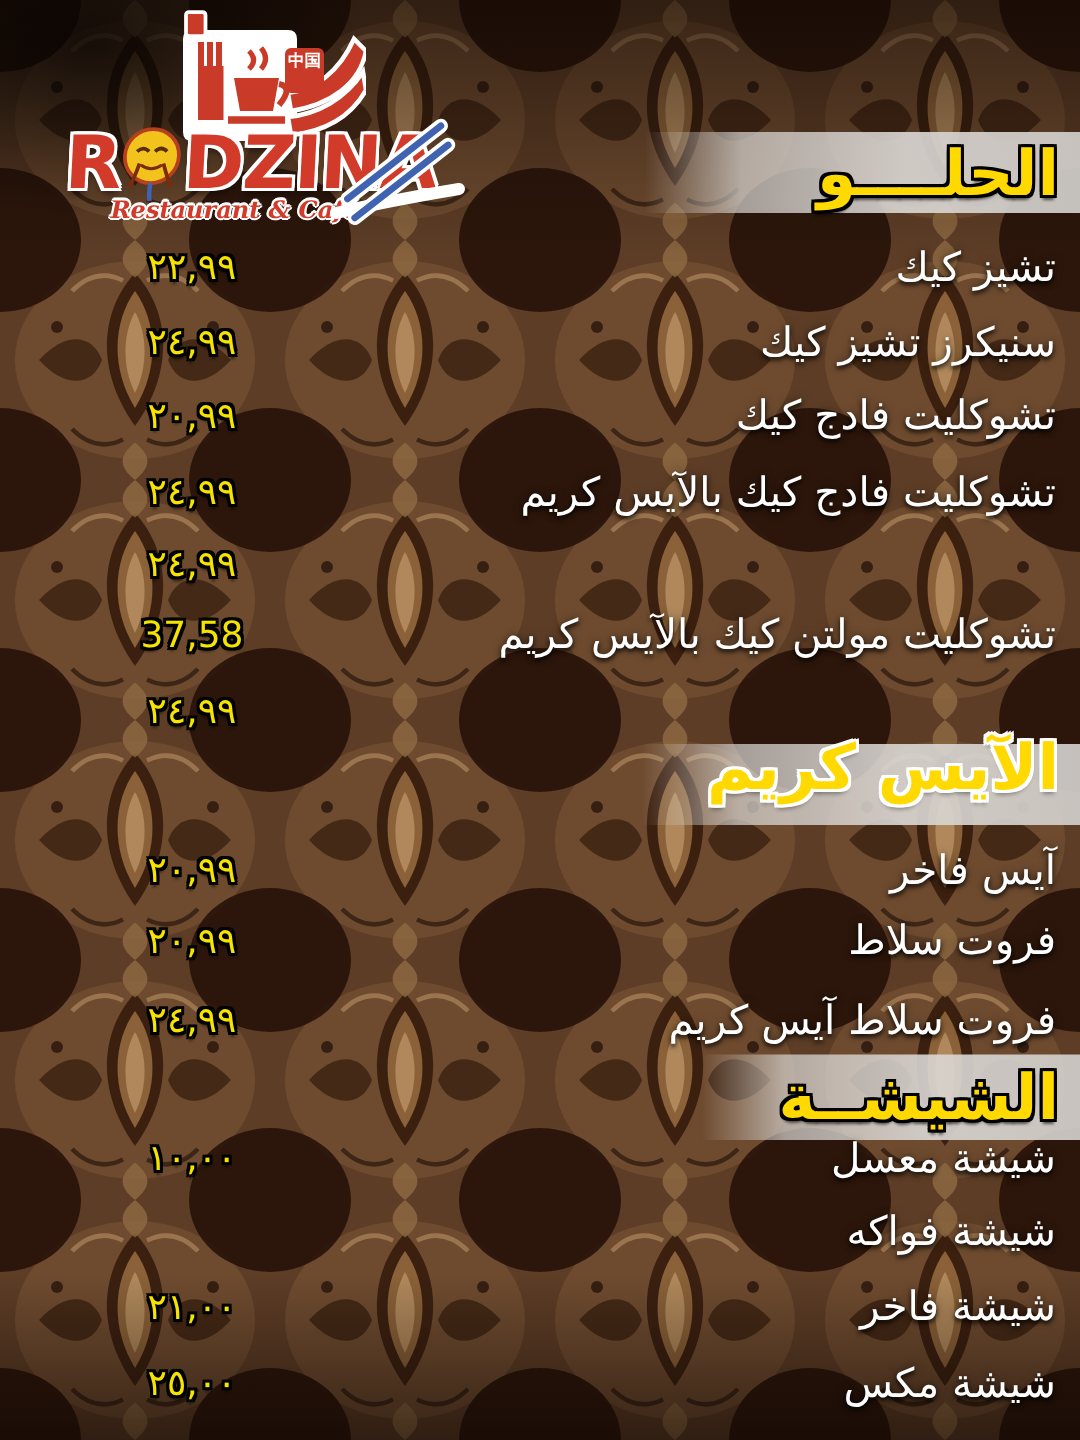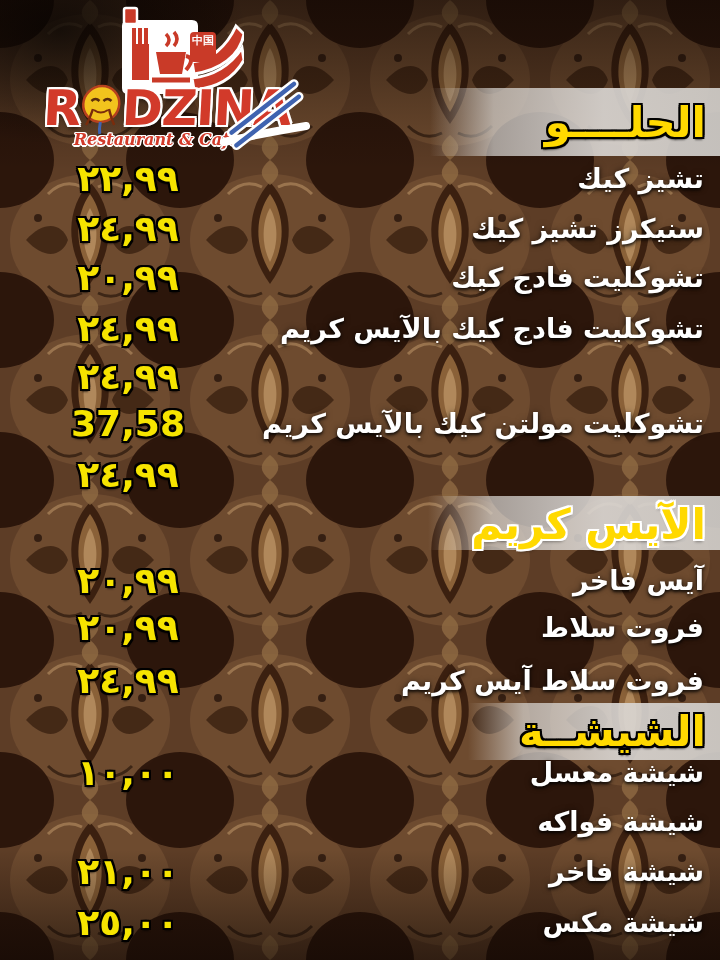--- a/index.html
+++ b/index.html
@@ -12,49 +12,49 @@
   .shade{position:absolute;left:0;right:0;pointer-events:none;}
   .shade-top{top:0;height:170px;background:linear-gradient(rgba(12,5,2,.55),rgba(12,5,2,0));}
   .shade-corner{top:0;height:260px;width:340px;
     background:radial-gradient(ellipse 260px 160px at 60px 30px,rgba(4,2,1,.7),rgba(4,2,1,0) 72%);}
   .shade-bottom{bottom:0;height:110px;background:linear-gradient(rgba(12,5,2,0),rgba(12,5,2,.55));}
 
   
   .band{position:absolute;right:0;}
   .band-grad{position:absolute;inset:0;
     background:linear-gradient(90deg,rgba(214,211,207,0) 0%,rgba(214,211,207,.72) 22%,rgba(219,216,213,.9) 60%,rgba(208,205,201,.93) 100%);}
-  .band1{top:88px;left:430px;height:68px;}
+  .band1{top:88px;left:430px;height:54px;}
   .band2{top:496px;left:428px;height:54px;}
   .band3{top:703px;left:468px;height:57px;}
   .band h2{
     position:absolute;right:14px;top:0;bottom:0;margin:0;
     display:flex;align-items:center;
     font-size:42px;font-weight:bold;color:#ffd900;direction:rtl;white-space:nowrap;
   }
   .outline-black{
     text-shadow:-2px 0 0 #000,2px 0 0 #000,0 -2px 0 #000,0 2px 0 #000,
     -2px -2px 0 #000,2px 2px 0 #000,-2px 2px 0 #000,2px -2px 0 #000,0 3px 2px rgba(0,0,0,.6);
   }
   .outline-white{
     text-shadow:-2px 0 0 #fff,2px 0 0 #fff,0 -2px 0 #fff,0 2px 0 #fff,
     -2px -2px 0 #fff,2px 2px 0 #fff,-2px 2px 0 #fff,2px -2px 0 #fff,0 3px 3px rgba(0,0,0,.35);
   }
-  .band2 h2{top:-14px;bottom:auto;height:58px;margin-top:13px;}
+  .band2 h2{top:-14px;bottom:auto;height:58px;}
 
   
   .row{position:absolute;left:0;right:0;height:44px;}
   .item-name{
     position:absolute;right:16px;top:0;height:44px;display:flex;align-items:center;
-    direction:rtl;color:#fff;font-size:27px;font-weight:bold;white-space:nowrap;
+    direction:rtl;color:#fff;font-size:27px;font-weight:normal;white-space:nowrap;
     text-shadow:0 2px 3px rgba(0,0,0,.75),0 0 6px rgba(0,0,0,.5);
   }
   .item-price{
     position:absolute;left:48px;width:160px;top:0;height:44px;
     display:flex;align-items:center;justify-content:center;
-    direction:rtl;color:#f6e400;font-size:36px;font-weight:bold;white-space:nowrap;
+    direction:rtl;color:#f6e400;font-size:24px;font-weight:normal;white-space:nowrap;
   }
   
   .s1r1{top:156px}.s1r2{top:206px}.s1r3{top:255px}.s1r4{top:306px}
   .s1r5{top:354px}.s1r6{top:401px}.s1r7{top:452px}
   
   .s2r1{top:558px}.s2r2{top:605px}.s2r3{top:658px}
   
   .s3r1{top:750px}.s3r2{top:799px}.s3r3{top:849px}.s3r4{top:900px}
 
   

